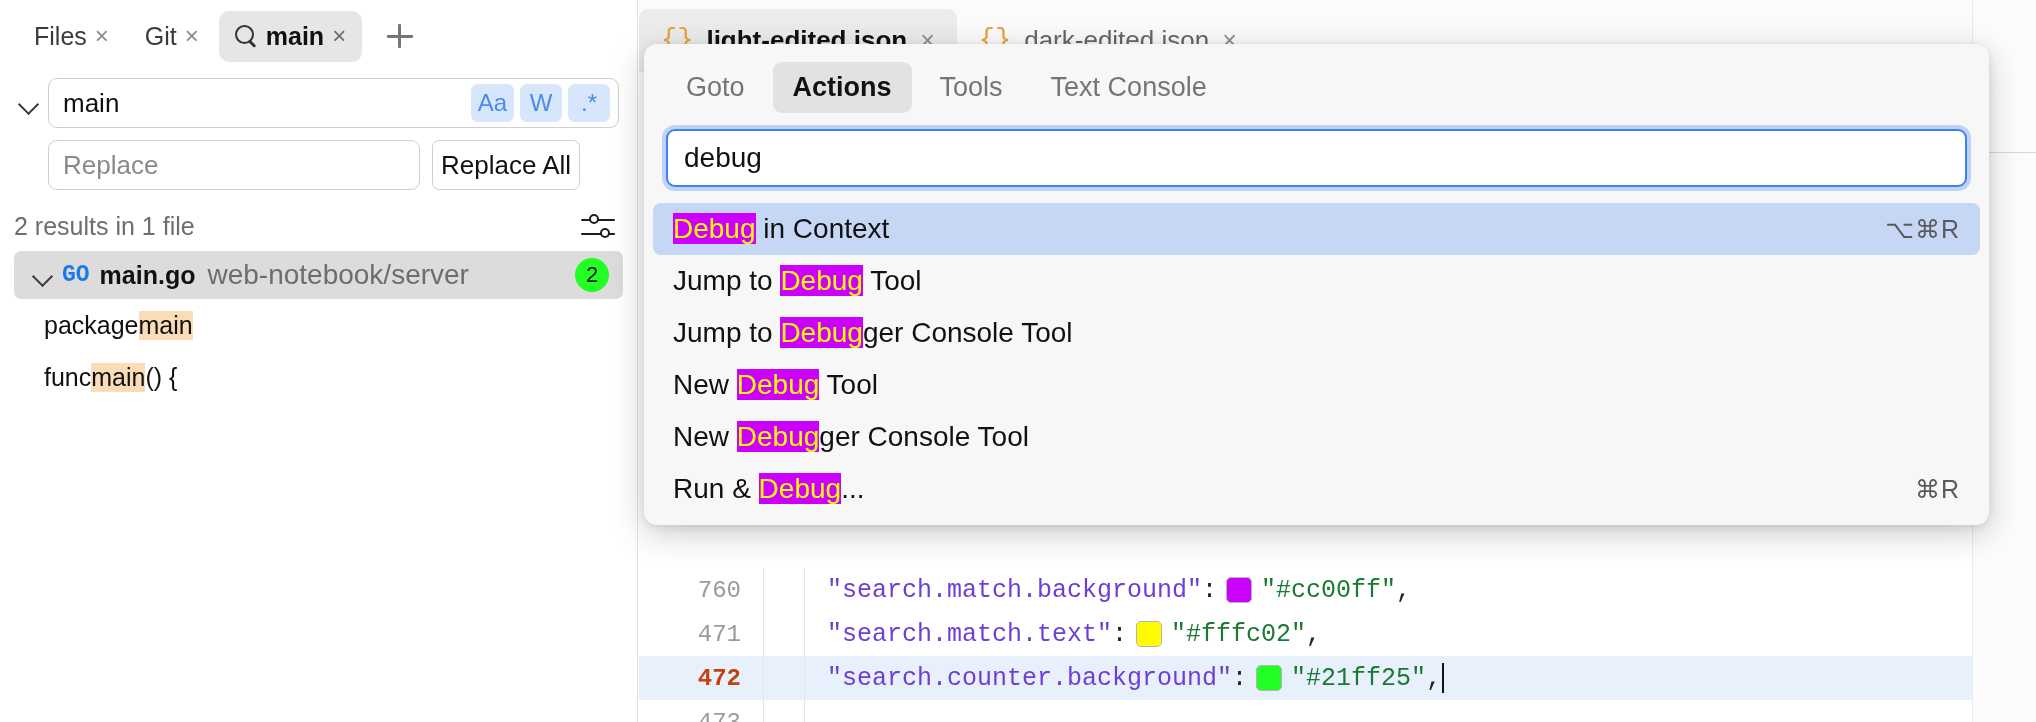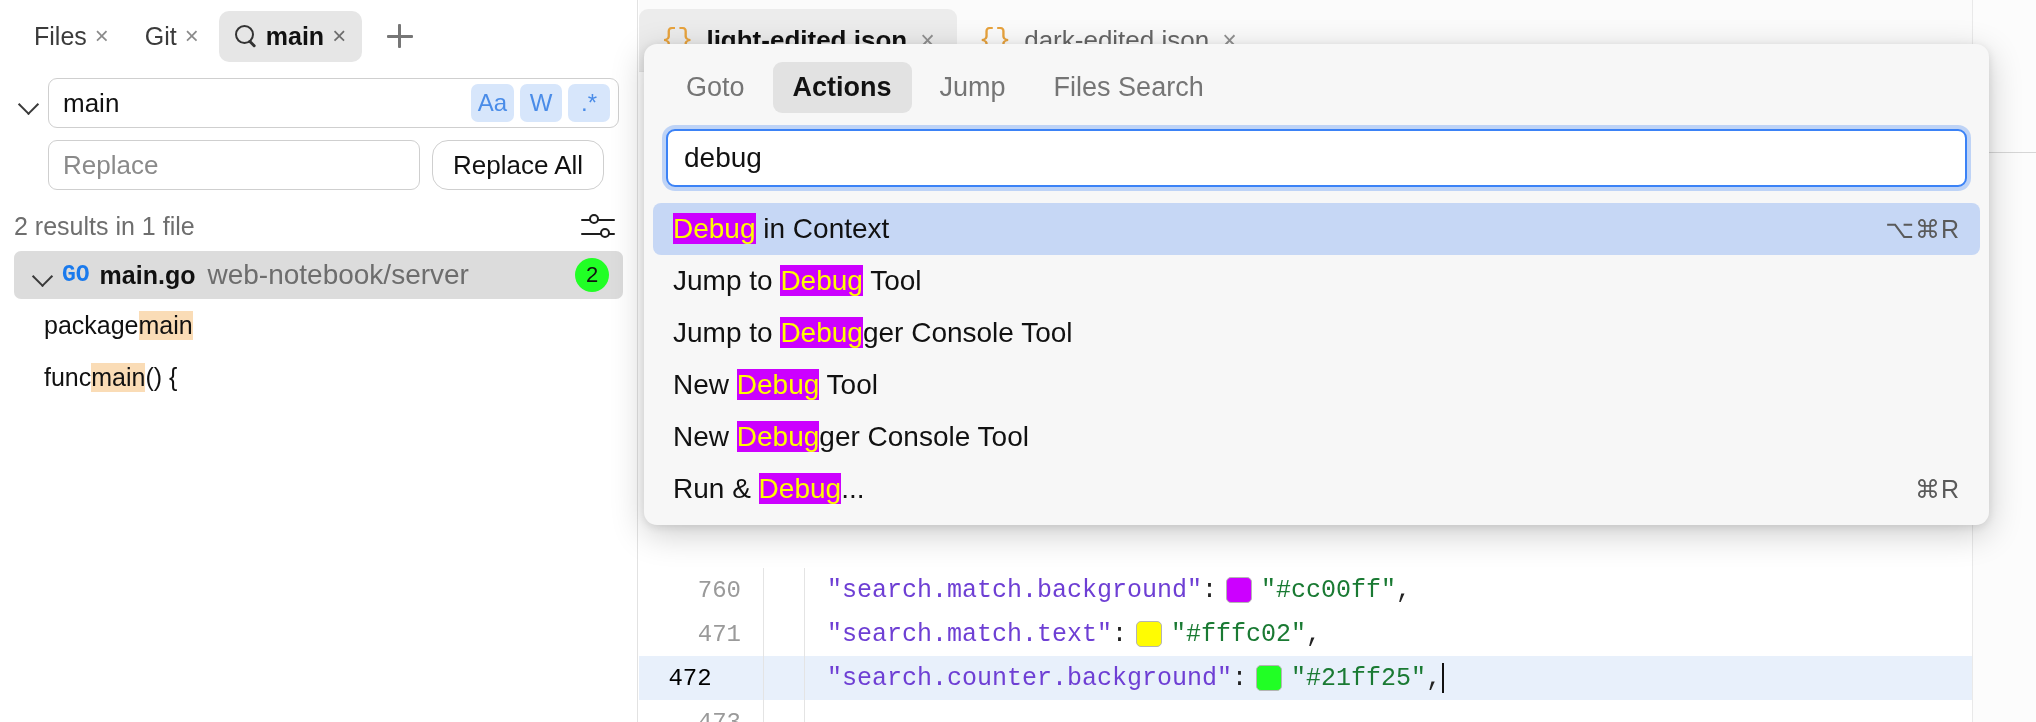--- a/index.html
+++ b/index.html
@@ -76,22 +76,22 @@
   .toggles { display: flex; gap: 6px; padding-right: 2px; }
   .tgl {
     min-width: 42px; height: 38px; border-radius: 7px;
     background: #d7e6fb; color: #4a8ce8; font-size: 24px;
     display: flex; align-items: center; justify-content: center;
     padding: 0 7px; cursor: default;
   }
   #replace-row { margin-top: 12px; }
   #replace-field { max-width: 372px; flex: 0 0 372px; }
   #replace-all-btn {
-    margin-left: 12px; height: 50px; padding: 0 20px;
-    border: 1px solid #cfcfcf; border-radius: 16px; background: #fff;
+    margin-left: 12px; height: 50px; padding: 0 8px;
+    border: 1px solid #cfcfcf; border-radius: 7px; background: #fff;
     font-size: 26px; color: #111; cursor: default;
     display: flex; align-items: center; white-space: nowrap;
     font-family: "Liberation Sans", sans-serif;
   }
 
   #results-header {
     display: flex; align-items: center; justify-content: space-between;
     padding: 22px 22px 10px 14px;
   }
   #results-count { font-size: 25px; color: #6e6e6e; }
@@ -144,21 +144,21 @@
   #code-area { position: absolute; top: 72px; left: 0; right: 0; bottom: 0; background: #fff; }
   .code-line {
     display: flex; align-items: center; height: 44px;
     font-family: "Liberation Mono", monospace; font-size: 25px;
   }
   .code-line.current { background: #e8f0fb; }
   .gutter {
     width: 124px; text-align: right; padding-right: 22px;
     color: #9a9a9a; font-size: 24px; flex: 0 0 124px;
   }
-  .code-line.current .gutter { color: #000000; font-weight: 400; text-align: center; }
+  .code-line.current .gutter { color: #c2410c; font-weight: 700; }
   .guide-col { width: 42px; flex: 0 0 42px; position: relative; height: 44px; }
   .guide-col::before { content:""; position:absolute; left: 0; top: 0; bottom: 0;
                        width: 1px; background: #e4e4e4; }
   .guide-col::after  { content:""; position:absolute; left: 41px; top: 0; bottom: 0;
                        width: 1px; background: #e4e4e4; }
   .code-text { padding-left: 22px; white-space: pre; display: flex; align-items: center; }
   .j-key { color: #6e3fd4; }
   .j-punct { color: #222; }
   .j-val { color: #1a7a33; }
   .swatch {
@@ -329,22 +329,22 @@
 
     <div id="right-edge-line">
       <div id="right-edge-tick"></div>
     </div>
   </div>
 
   <div id="popup">
     <div id="popup-tabs">
       <div class="ptab">Goto</div>
       <div class="ptab active">Actions</div>
-      <div class="ptab">Jump</div>
-      <div class="ptab">Files Search</div>
+      <div class="ptab">Tools</div>
+      <div class="ptab">Text Console</div>
     </div>
 
     <div id="popup-search-wrap">
       <input id="popup-search" value="debug" style="">
     </div>
 
     <div id="popup-list">
       <div class="presult selected">
         <div><span></span><span class="hl">Debug</span><span> in Context</span></div>
         <div class="shortcut">⌥⌘R</div>

